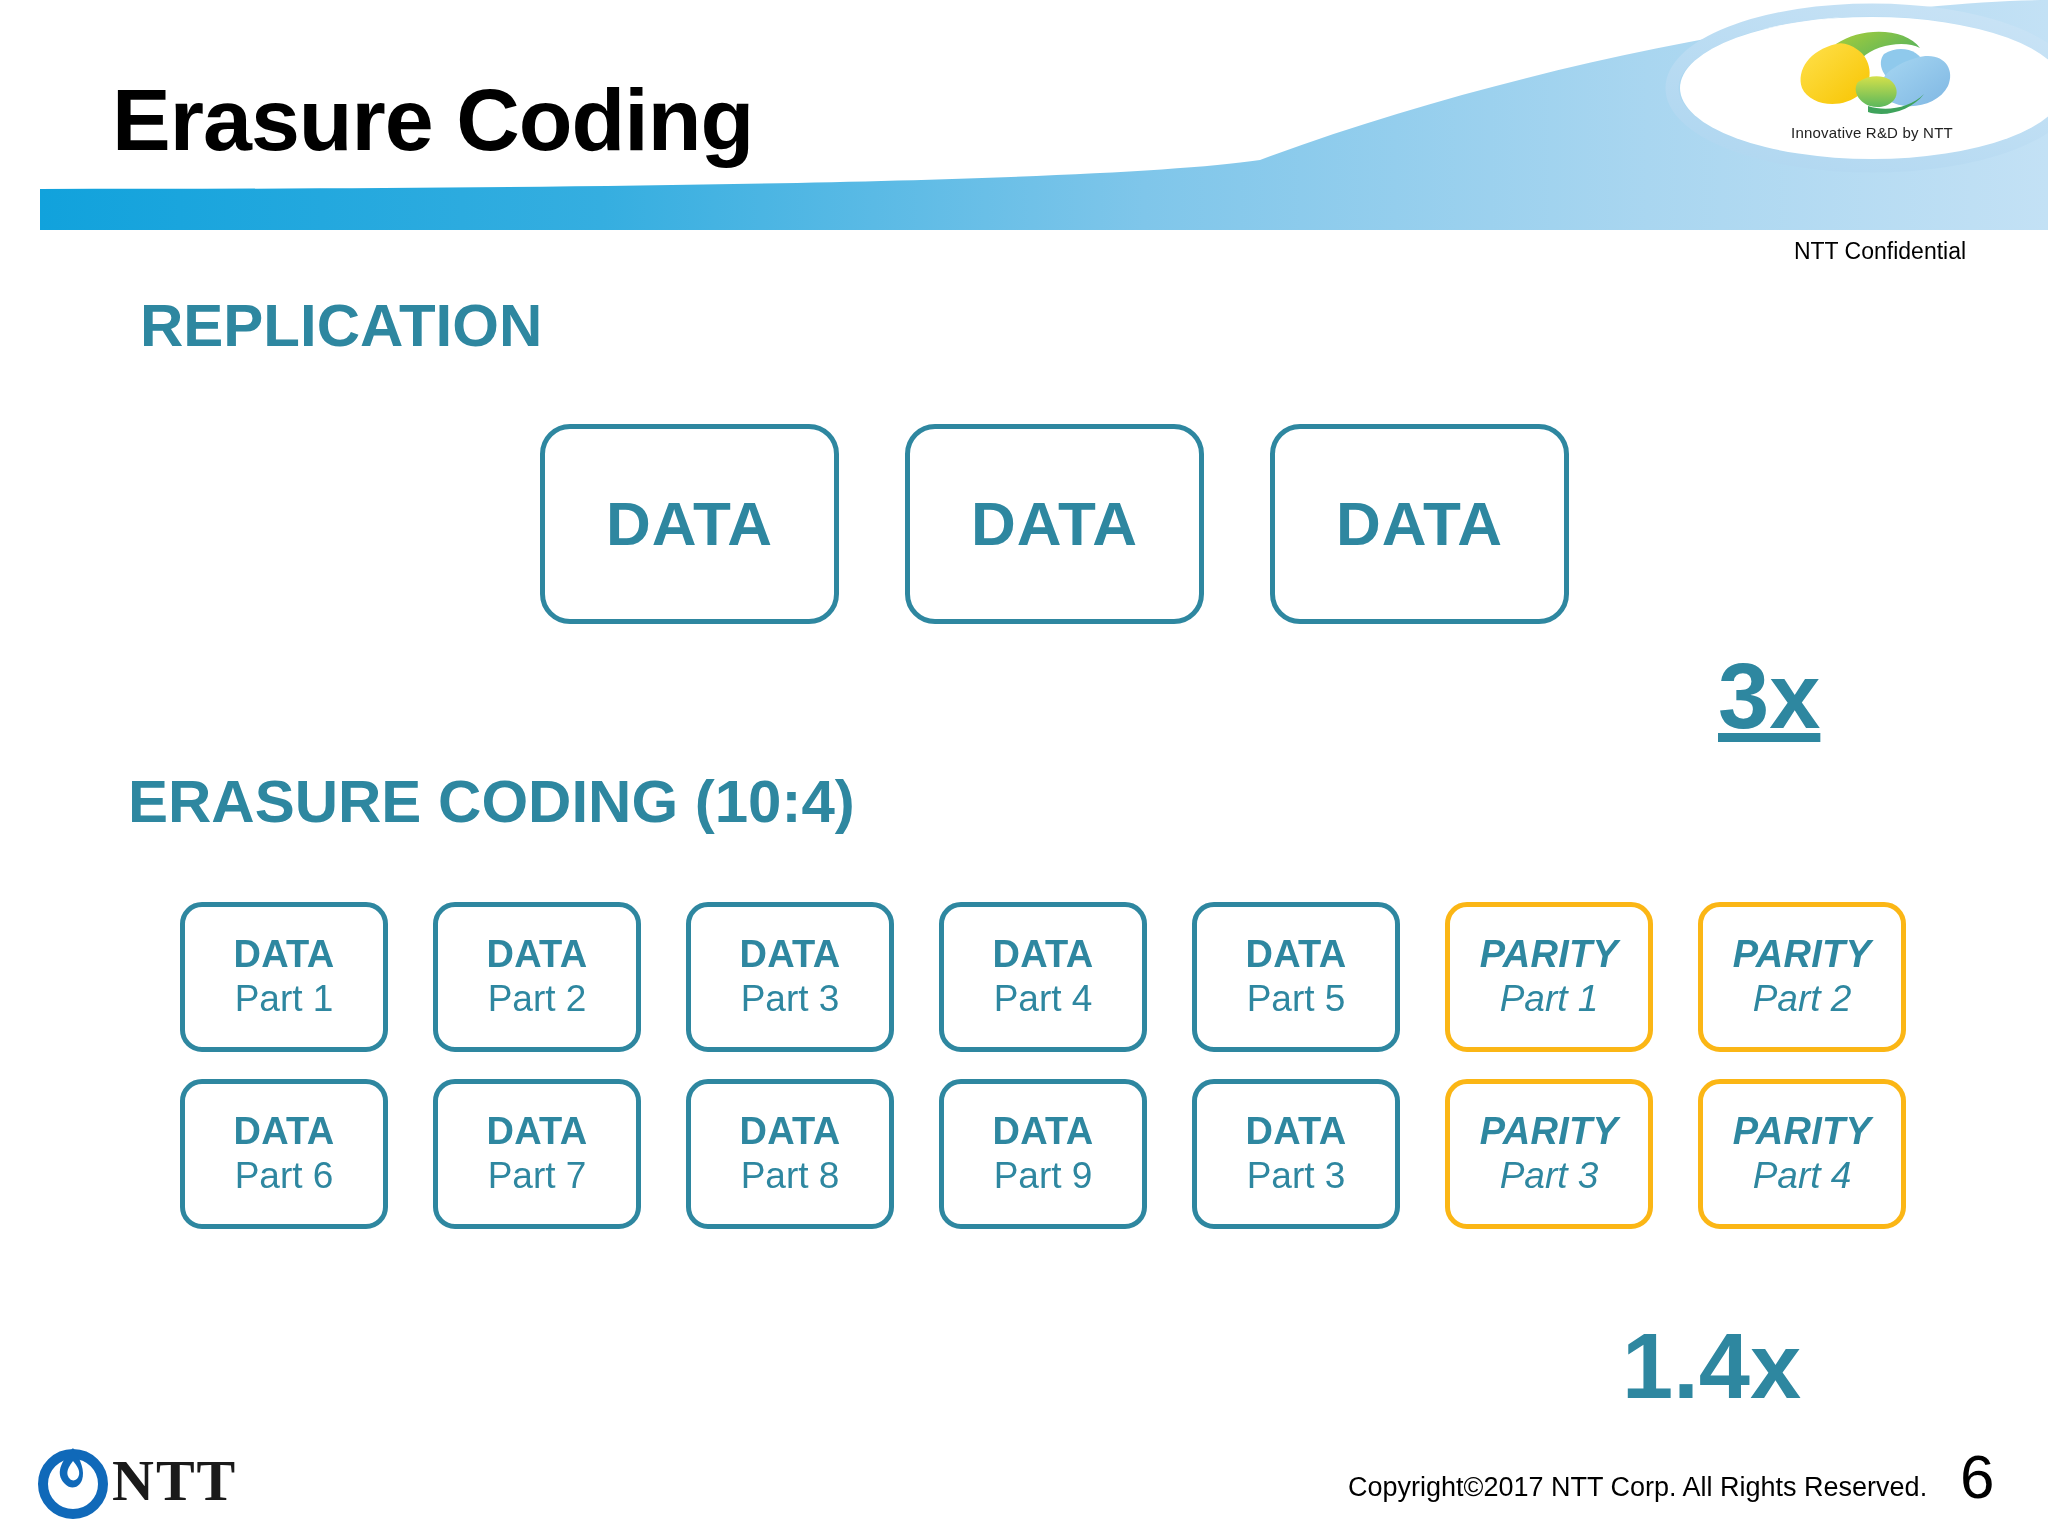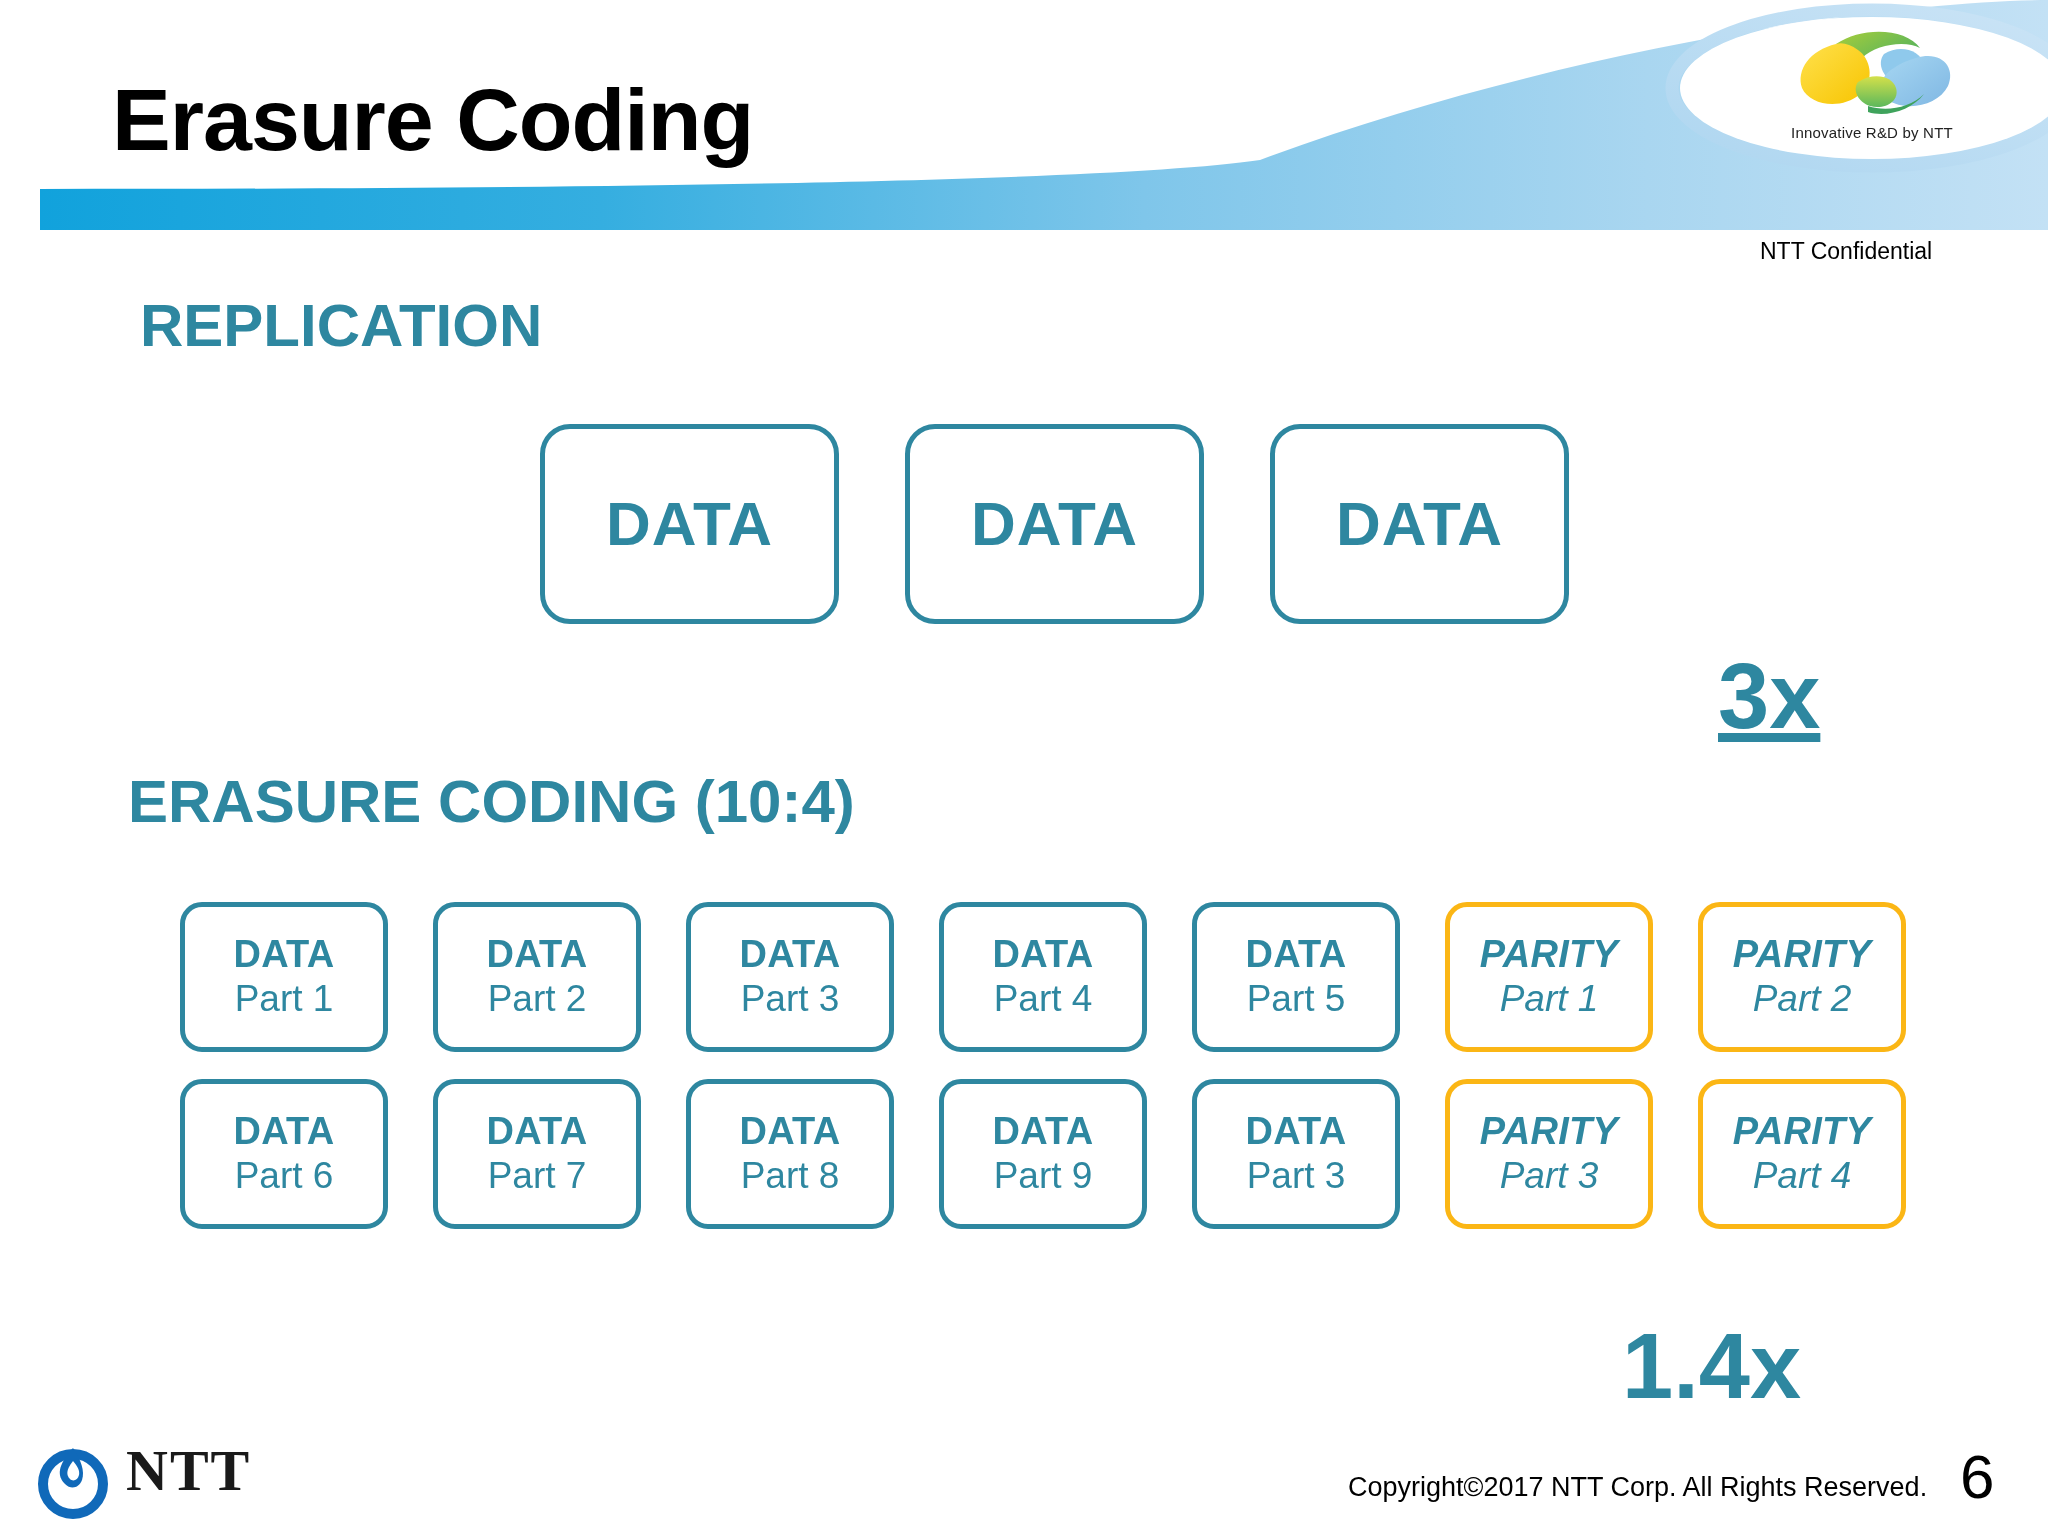--- a/index.html
+++ b/index.html
@@ -31,21 +31,21 @@
     width: 264px; height: 160px;
   }
   #logo-tagline {
     position: absolute; left: 0; top: 110px;
     width: 264px; text-align: center;
     font-size: 15px; color: #222; letter-spacing: 0.2px;
   }
 
   #confidential-label {
     position: absolute; left: 1760px; top: 238px;
-    width: 240px; text-align: left;
+    width: 240px; text-align: center;
     font-size: 23px; color: #000;
   }
 
   
   .section-heading {
     position: absolute;
     font-size: 60px; font-weight: bold;
     color: #2E87A0; letter-spacing: 0px;
     white-space: nowrap; line-height: 1;
   }
@@ -100,21 +100,21 @@
     line-height: 1.1; margin-top: 4px;
   }
 
   
   #slide-footer {
     position: absolute; left: 0; top: 1432px;
     width: 2048px; height: 104px;
   }
   #ntt-footer-logo {
     position: absolute; left: 34px; top: 10px;
-    display: flex; align-items: flex-start; gap: 14px;
+    display: flex; align-items: center; 
   }
   #ntt-wordmark {
     font-family: "Liberation Serif", serif;
     font-size: 58px; font-weight: bold;
     color: #1A1A1A; letter-spacing: 2px; line-height: 1;
   }
   #copyright-text {
     position: absolute; left: 1348px; top: 40px;
     font-size: 27px; color: #000; white-space: nowrap;
   }

